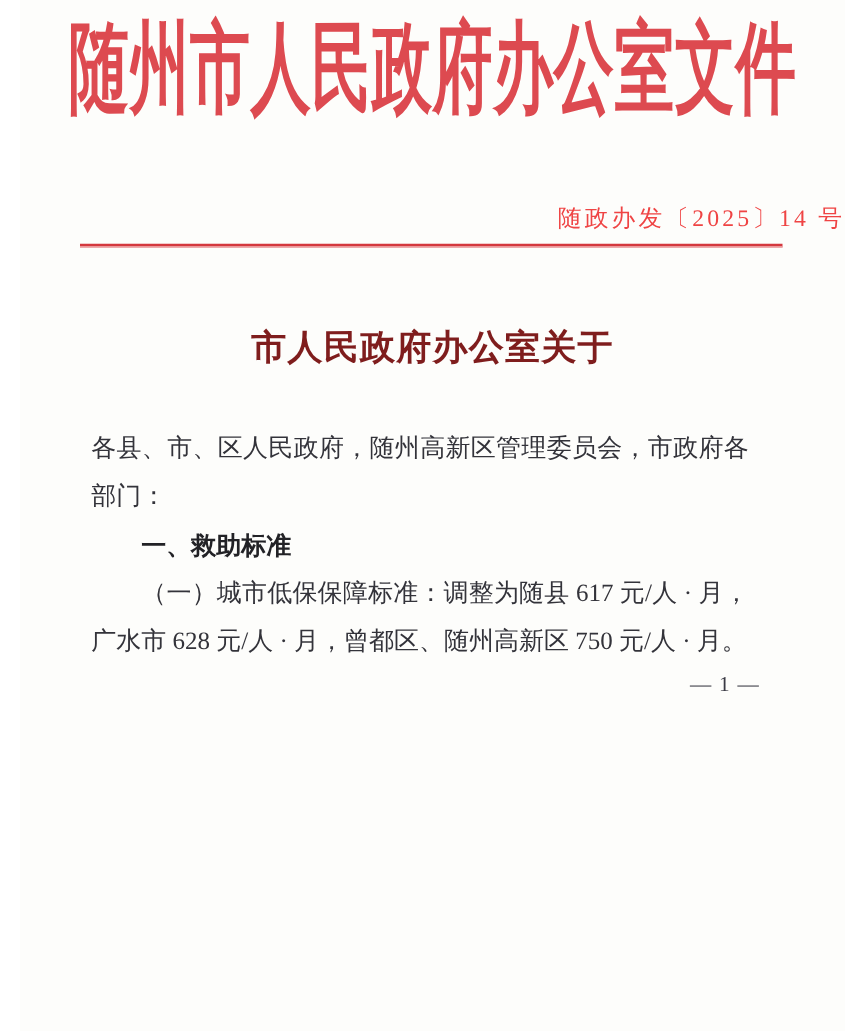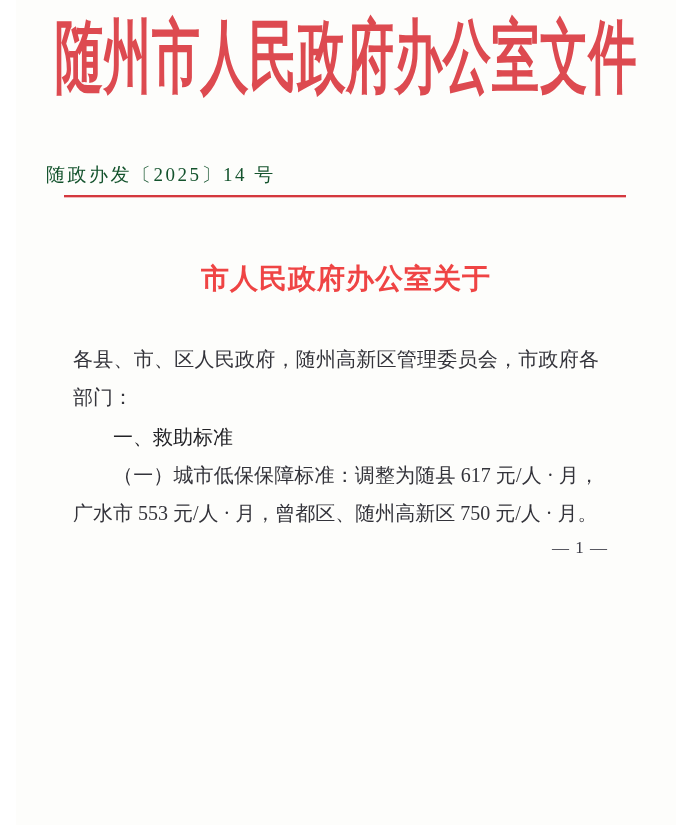--- a/index.html
+++ b/index.html
@@ -25,52 +25,52 @@
     text-align: center;
     font-size: 48px;
     font-weight: bold;
     color: var(--banner_red, #dd4a50);
     transform: scaleY(1.66);
     white-space: nowrap;
     letter-spacing: 0.5px;
   }
   .doc-number {
     margin-top: 79px;
-    text-align: left;
+    text-align: right;
     font-size: 19px;
     letter-spacing: 2.5px;
-    color: #14532d;
+    color: #ef4444;
     margin-left: 30px;
   }
   .red-rule {
     margin: 7px 50px 0 48px;
     height: 2px;
     background: var(--divider_red, #d4383e);
     border-bottom: 1px solid #f2b9ba;
   }
   .title-block {
     margin-top: 57px;
     text-align: center;
     font-weight: bold;
     font-size: 28px;
     line-height: 48px;
-    color: #ef4444;
+    color: #7f1d1d;
     letter-spacing: 1px;
   }
   .body-block {
     margin: 37px 77px 0 57px;
     font-size: 20px;
     line-height: 38px;
     text-align: justify;
     color: var(--text, #33333a);
   }
   .body-block p { margin: 0; padding: 0; }
   .indent { text-indent: 2em; }
   .section-heading {
-    font-weight: normal;
+    font-weight: bold;
     font-family: "Liberation Sans", "DejaVu Sans", sans-serif;
     color: #222226;
     margin-top: 2px !important;
   }
   .page-number {
     margin-top: 6px;
     text-align: right;
     padding-right: 68px;
     font-size: 17px;
     letter-spacing: 1px;
@@ -88,18 +88,18 @@
 
   <div class="red-rule"></div>
 
   <div class="title-block">
     <div>市人民政府办公室关于</div>
   </div>
 
   <div class="body-block">
     <p>各县、市、区人民政府，随州高新区管理委员会，市政府各部门：</p>
     <p class="indent section-heading">一、救助标准</p>
-    <p class="indent">（一）城市低保保障标准：调整为随县 617 元/人 · 月，广水市 553 元/人 · 月，曾都区、随州高新区 750 元/人 · 月。</p>
+    <p class="indent">（一）城市低保保障标准：调整为随县 617 元/人 · 月，广水市 628 元/人 · 月，曾都区、随州高新区 750 元/人 · 月。</p>
   </div>
 
   <div class="page-number">— 1 —</div>
 
 </div>
 
 </body></html>

